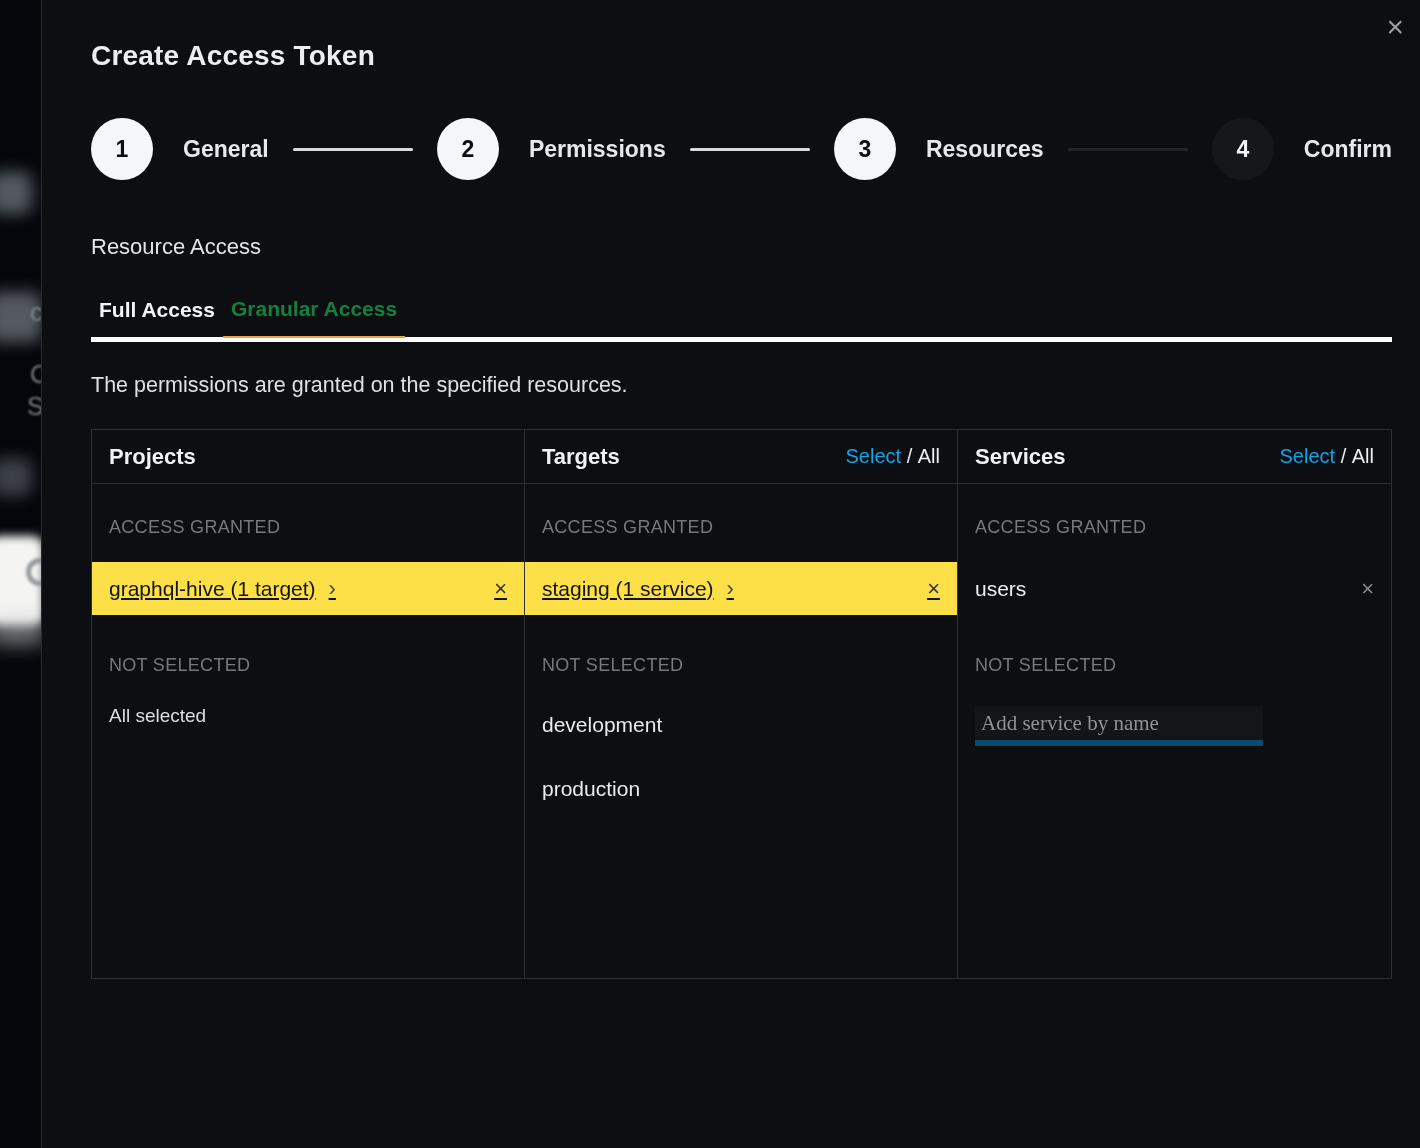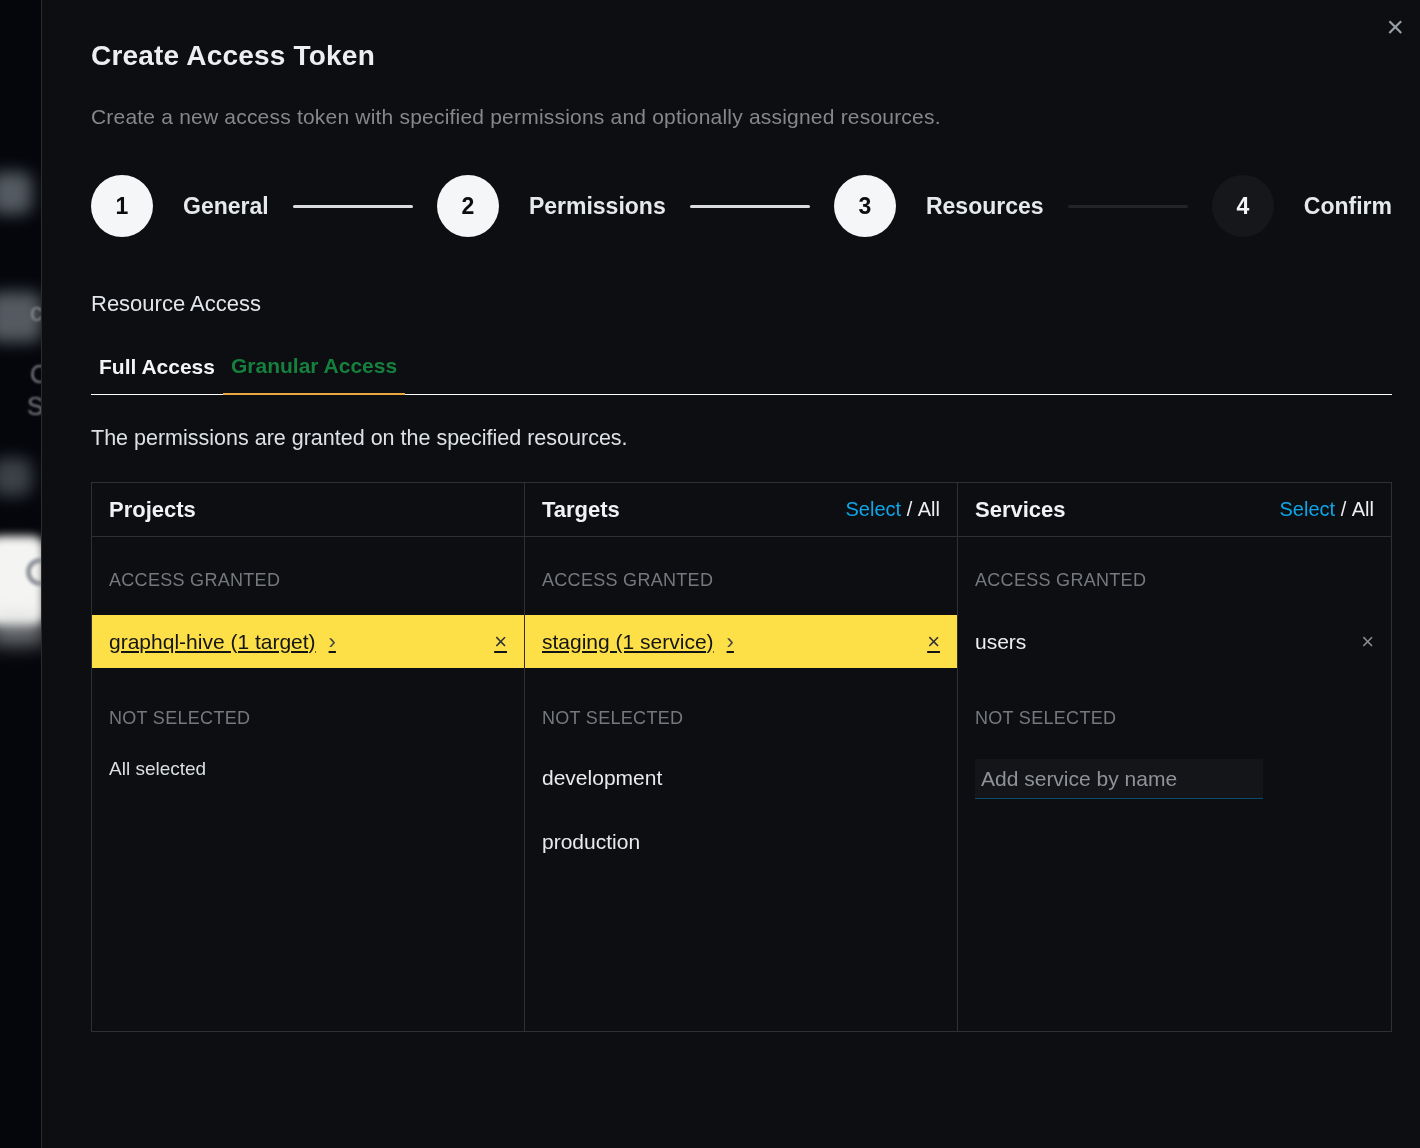--- a/index.html
+++ b/index.html
@@ -60,21 +60,21 @@
     display: flex; align-items: center; justify-content: center;
     font-size: 23px; font-weight: 600;
   }
   .step-circle.future { background: #16171b; color: #f2f4f6; }
   .step-label { margin-left: 30px; font-size: 23px; font-weight: 600; color: #e6e9ec; }
   .connector { flex: 1 1 auto; height: 3px; margin: 0 24px; background: #d9dcdf; border-radius: 2px; }
   .connector.dim { background: #232428; }
 
   
   .section-heading { margin-top: 54px; font-size: 22px; font-weight: 500; color: #e2e5e9; }
-  .tabs { margin-top: 37px; display: flex; border-bottom: 1px solid #ffffff; align-items: center; }
+  .tabs { margin-top: 37px; display: flex; border-bottom: 5px solid #ffffff; align-items: center; }
   .tab {
     padding: 0 8px 15px; font-size: 21px; font-weight: 600;
     background: none; border: none; cursor: pointer; font-family: inherit;
     margin-bottom: -1px; color: #f2f4f6;
   }
   .tab.active { color: #15803d; border-bottom: 2px solid #e9a83f; }
   .table-desc { margin-top: 31px; font-size: 21.5px; color: #dde0e4; }
 
   
   .res-table {
@@ -106,22 +106,22 @@
   .remove-btn {
     margin-left: auto; background: none; border: none; cursor: pointer;
     font-size: 22px; line-height: 1; padding: 0; font-family: inherit; color: #303236;
   }
   .granted-row.dark .remove-btn { color: #87898d; }
   .item { padding: 10px 17px; font-size: 21px; color: #e8eaed; cursor: pointer; }
   .item.note { font-size: 19px; color: #dcdfe2; padding-top: 5px; cursor: default; }
   .item.spaced { padding: 13px 17px 15px; }
   .svc-input {
     margin: 6px 17px 0; width: 288px; height: 40px;
-    background: #141518; border: none; border-bottom: 1px solid #0c4a6e;
-    color: #f9a8d4; font-size: 21px; padding: 0 6px; font-family: Liberation Sans, sans-serif;
+    background: #141518; border: none; border-bottom: 6px solid #0c4a6e;
+    color: #f9a8d4; font-size: 21px; padding: 0 6px; font-family: Liberation Serif, serif;
   }
   .svc-input::placeholder { color: #8f9298; }
 
   
   .breadcrumb { margin-top: 27px; font-size: 22px; color: #e2e5e8; }
   .breadcrumb .sep { margin: 0 10px; color: #c9ccd0; }
 </style>
 </head>
 <body>
 
@@ -137,21 +137,20 @@
   <div class="blob blob-white-fade"></div>
 </div>
 
 <div class="modal">
 
   <button class="close-btn">
     <span>×</span>
   </button>
 
   <h1 class="modal-title">Create Access Token</h1>
-  <p class="modal-subtitle">Create a new access token with specified permissions and optionally assigned resources.</p>
 
   <div class="stepper">
     <div class="step">
       <div class="step-circle">
         <span>1</span>
       </div>
       <span class="step-label">General</span>
     </div>
     <div class="connector"></div>
     <div class="step">

